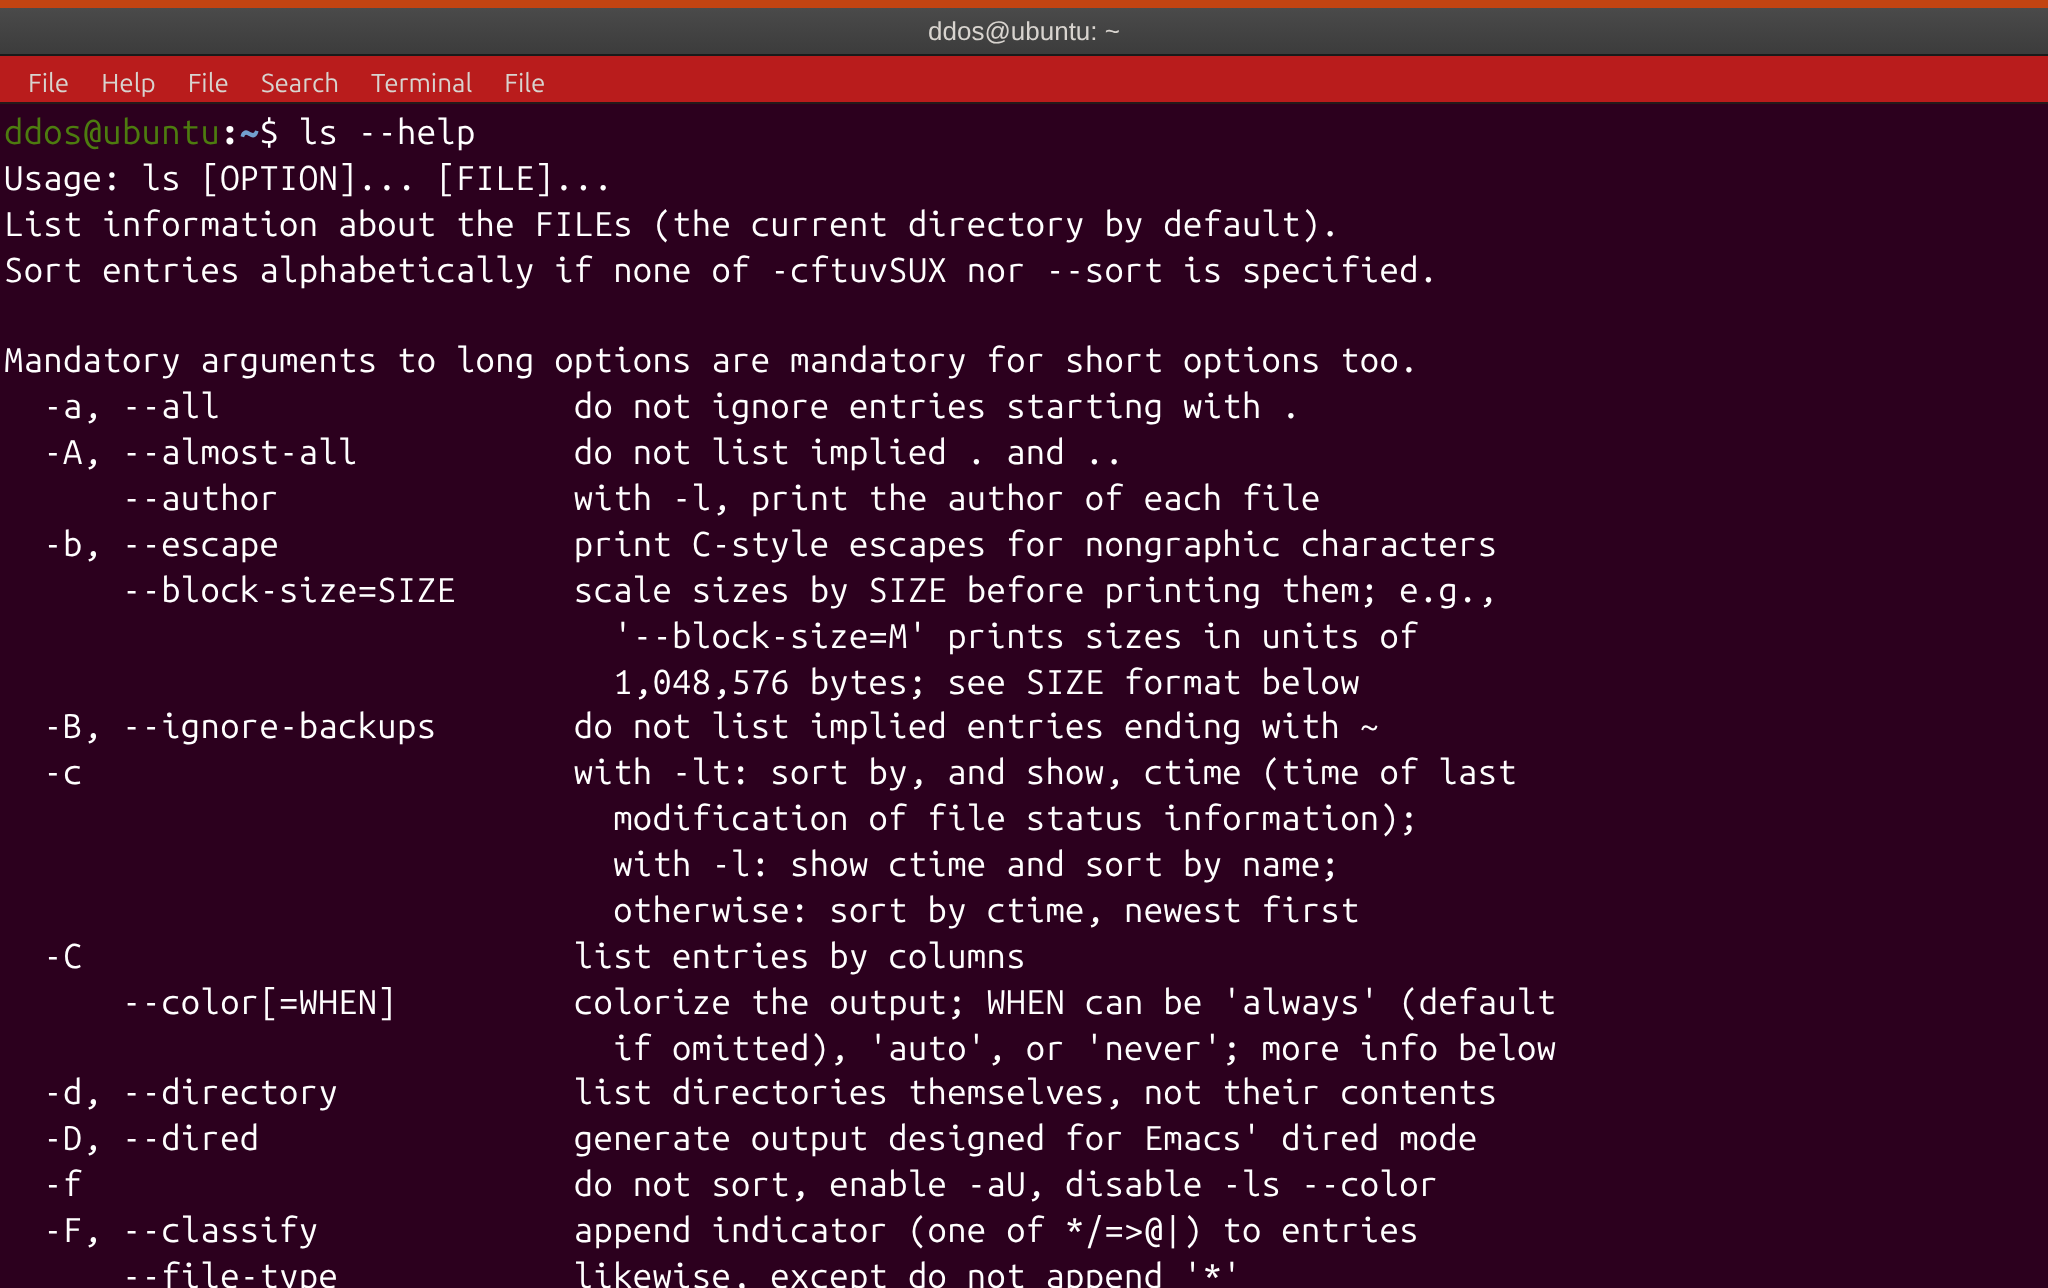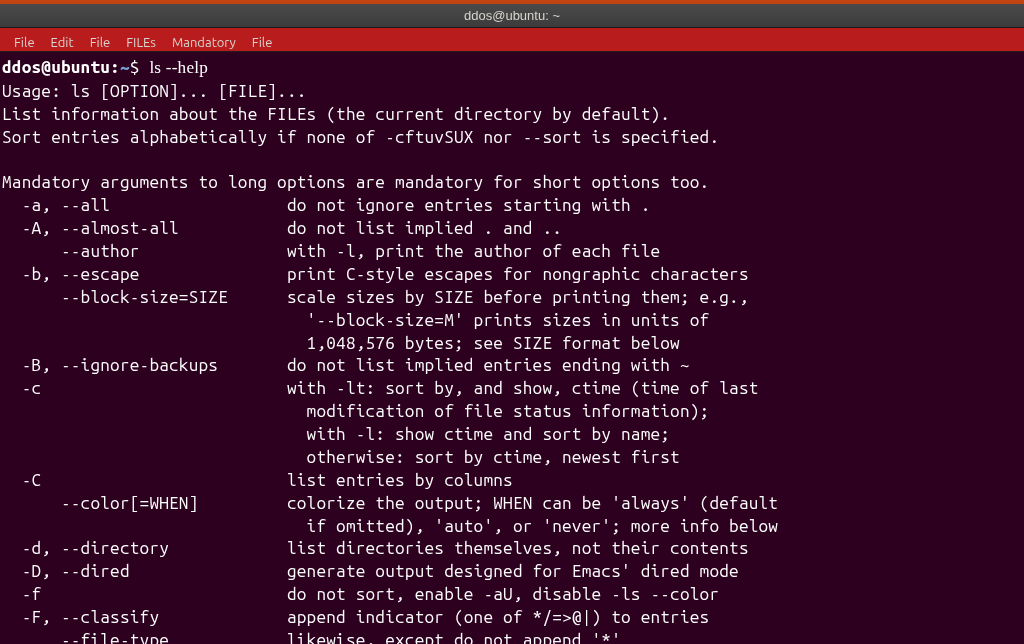--- a/index.html
+++ b/index.html
@@ -44,37 +44,37 @@
     background: #2c001e;
     color: #ffffff;
     font-size: 17.2px;
     line-height: 1.33;
     padding: 4px 2px 0 2px;
     white-space: pre;
     letter-spacing: 0.2px;
     height: calc(644px - 52px);
     overflow: hidden;
   }
-  .prompt-user { color: #ffffff; font-weight: bold; }
+  .prompt-user { color: #4d7c0f; font-weight: normal; }
   .prompt-sep  { color: #ffffff; font-weight: bold; }
   .prompt-path { color: #729fcf; font-weight: bold; }
   .prompt-dollar { color: #ffffff; }
-  .cmd { color: #ffffff; font-family: Liberation Serif, serif; }
+  .cmd { color: #ffffff; }
 </style>
 </head>
 <body>
 
 <div class="orange-bar"></div>
 
 <div class="titlebar">
   <span>ddos@ubuntu: ~</span>
 </div>
 
 <div class="menubar">
   <div class="menu-item">File</div>
-  <div class="menu-item">Edit</div>
+  <div class="menu-item">Help</div>
   <div class="menu-item">File</div>
-  <div class="menu-item">FILEs</div>
-  <div class="menu-item">Mandatory</div>
+  <div class="menu-item">Search</div>
+  <div class="menu-item">Terminal</div>
   <div class="menu-item">File</div>
 </div>
 
 <div class="terminal" id="terminal"><div><span class="prompt-user">ddos@ubuntu</span><span class="prompt-sep">:</span><span class="prompt-path">~</span><span class="prompt-dollar">$ </span><span class="cmd">ls --help</span></div><div>Usage: ls [OPTION]... [FILE]...</div><div>List information about the FILEs (the current directory by default).</div><div>Sort entries alphabetically if none of -cftuvSUX nor --sort is specified.</div><div>&nbsp;</div><div>Mandatory arguments to long options are mandatory for short options too.</div><div>  -a, --all                  do not ignore entries starting with .</div><div>  -A, --almost-all           do not list implied . and ..</div><div>      --author               with -l, print the author of each file</div><div>  -b, --escape               print C-style escapes for nongraphic characters</div><div>      --block-size=SIZE      scale sizes by SIZE before printing them; e.g.,</div><div>                               '--block-size=M' prints sizes in units of</div><div>                               1,048,576 bytes; see SIZE format below</div><div>  -B, --ignore-backups       do not list implied entries ending with ~</div><div>  -c                         with -lt: sort by, and show, ctime (time of last</div><div>                               modification of file status information);</div><div>                               with -l: show ctime and sort by name;</div><div>                               otherwise: sort by ctime, newest first</div><div>  -C                         list entries by columns</div><div>      --color[=WHEN]         colorize the output; WHEN can be 'always' (default</div><div>                               if omitted), 'auto', or 'never'; more info below</div><div>  -d, --directory            list directories themselves, not their contents</div><div>  -D, --dired                generate output designed for Emacs' dired mode</div><div>  -f                         do not sort, enable -aU, disable -ls --color</div><div>  -F, --classify             append indicator (one of */=&gt;@|) to entries</div><div>      --file-type            likewise, except do not append '*'</div></div>
 
 </body></html>

